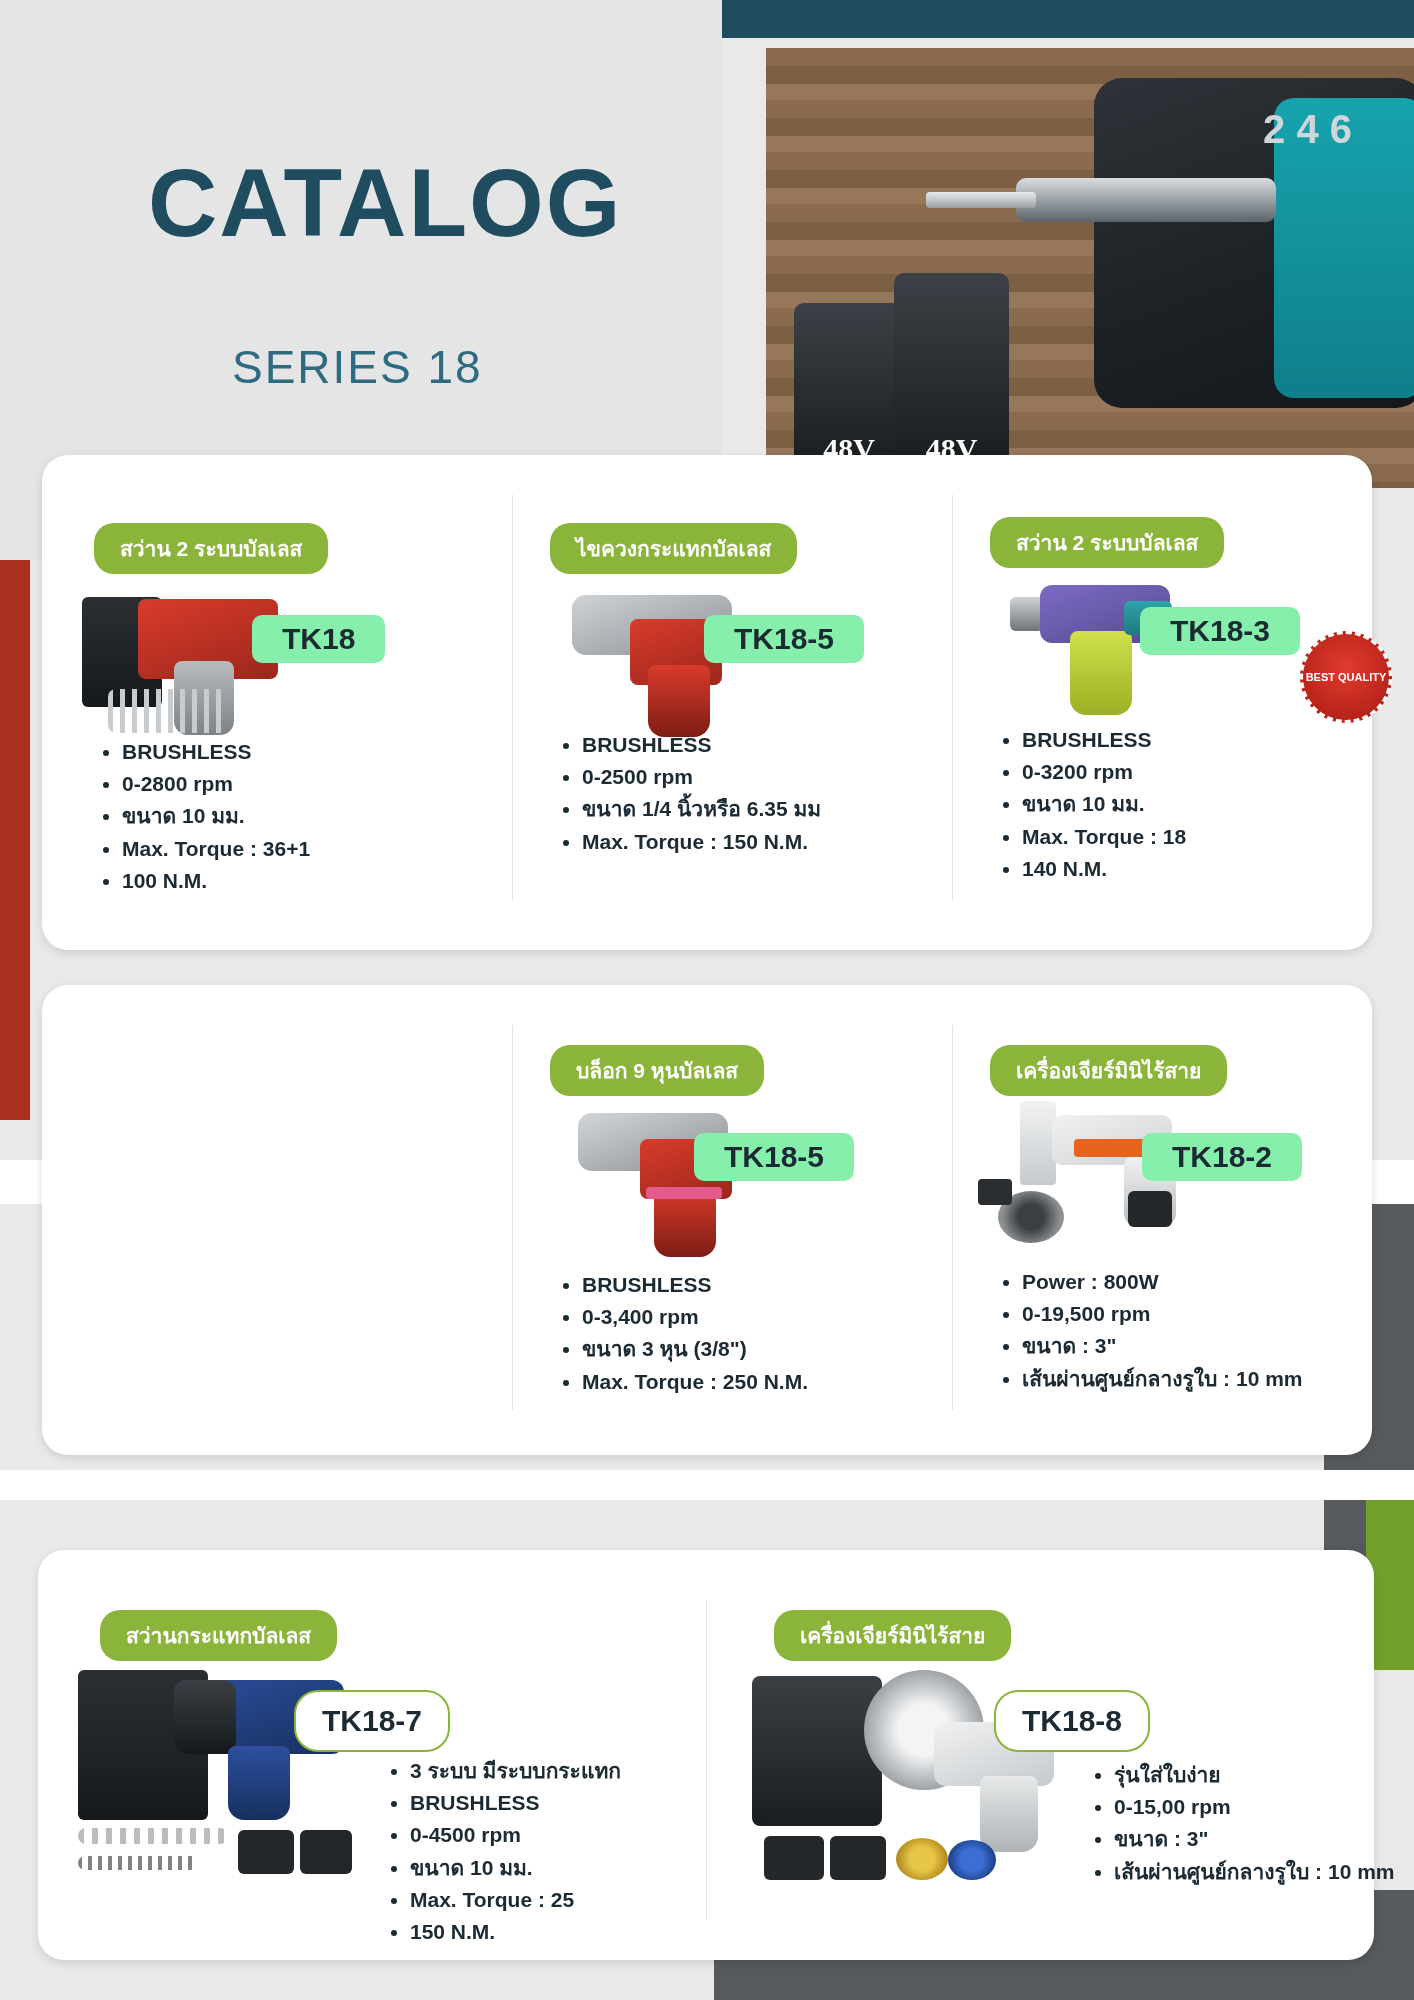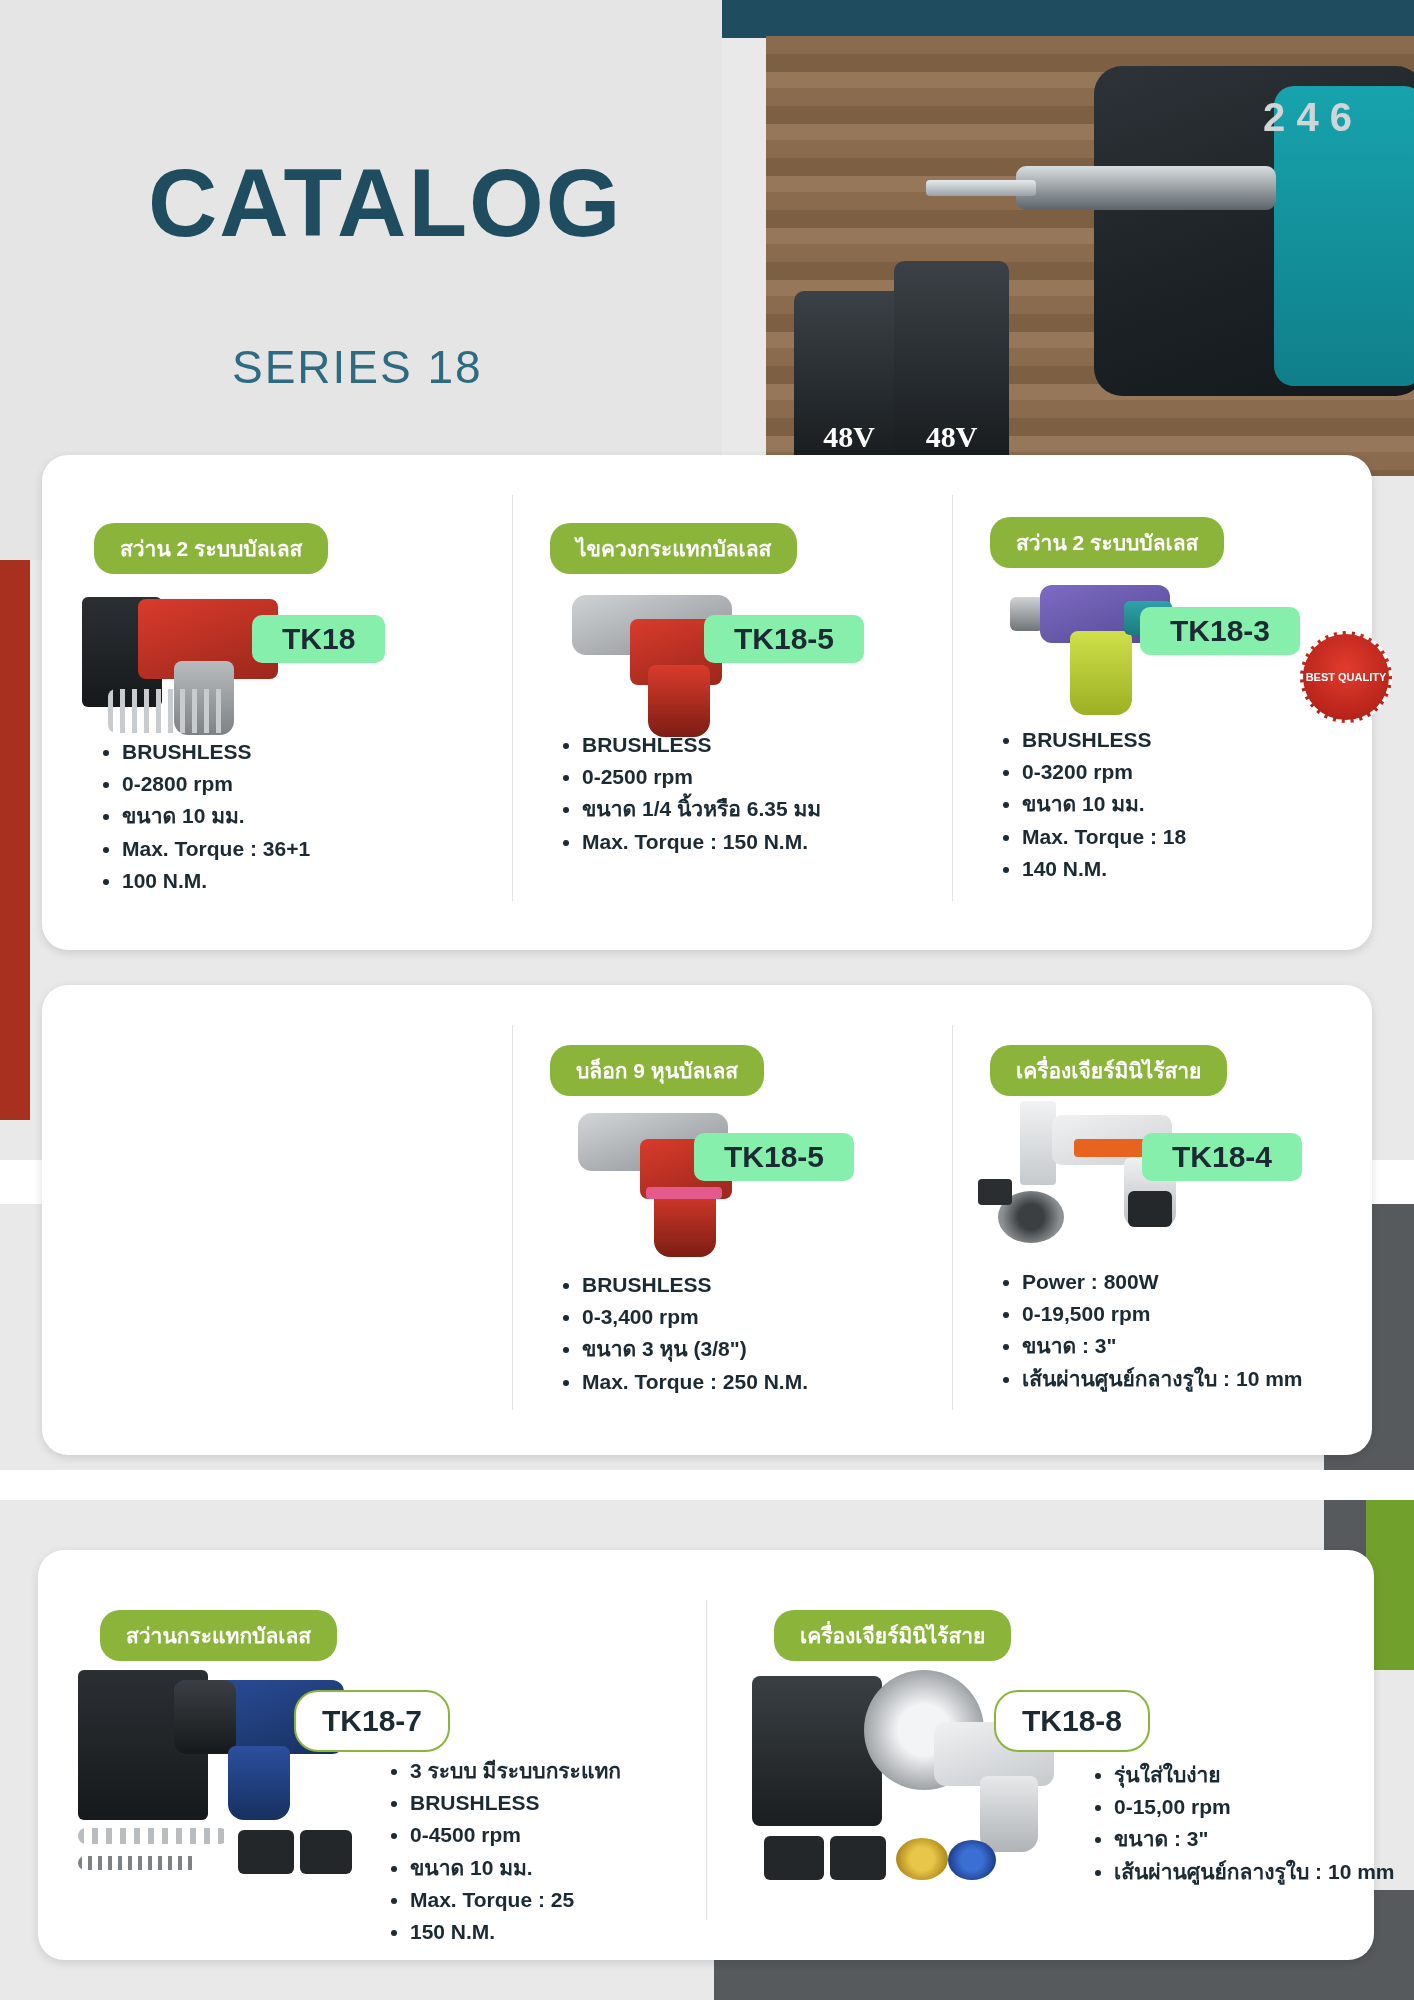--- a/index.html
+++ b/index.html
@@ -24,21 +24,21 @@
   .title{
     position:absolute;left:148px;top:155px;
     font-size:96px;font-weight:bold;letter-spacing:2px;color:#1f4d5f;line-height:1;
   }
   .subtitle{
     position:absolute;left:232px;top:340px;
     font-size:46px;color:#2e6b80;letter-spacing:2px;
   }
   
   .hero{
-    position:absolute;left:766px;top:36px;width:648px;height:440px;
+    position:absolute;left:766px;top:48px;width:648px;height:440px;
     background:#6e5540;overflow:hidden;
   }
   .hero .wood{
     position:absolute;inset:0;
     background:
       repeating-linear-gradient(180deg,#8a6b4e 0px,#8a6b4e 18px,#7d5f44 18px,#7d5f44 36px,#96775a 36px,#96775a 52px);
   }
   .hero .drillbody{
     position:absolute;right:-10px;top:30px;width:330px;height:330px;border-radius:28px;
     background:linear-gradient(160deg,#2d3338 0%,#1d2226 55%,#12181b 100%);
@@ -243,21 +243,21 @@
     <div class="prod" style="left:26px;top:110px;width:250px;height:160px;">
       <div class="tool" style="left:42px;top:6px;width:36px;height:84px;background:linear-gradient(180deg,#f1f2f3,#c6cacd);border-radius:4px;"></div>
       <div class="tool" style="left:74px;top:20px;width:120px;height:50px;background:linear-gradient(160deg,#f0f1f2,#cfd2d5);border-radius:10px;"></div>
       <div class="tool" style="left:96px;top:44px;width:104px;height:18px;background:#e8631f;border-radius:4px;"></div>
       <div class="tool" style="left:146px;top:62px;width:52px;height:70px;background:linear-gradient(180deg,#f0f1f2,#b9bdc0);border-radius:8px 8px 14px 14px;"></div>
       <div class="tool" style="left:150px;top:96px;width:44px;height:36px;background:#24282b;border-radius:6px;"></div>
       <div class="tool" style="left:20px;top:96px;width:66px;height:52px;background:radial-gradient(circle,#3b3f42 30%,#8d9194 70%);border-radius:50%;"></div>
       <div class="tool" style="left:0;top:84px;width:34px;height:26px;background:#2a2e31;border-radius:4px;"></div>
     </div>
     <div style="position:absolute;left:190px;top:148px;">
-      <span class="model">TK18-4</span>
+      <span class="model">TK18-2</span>
     </div>
     <ul class="specs" style="position:absolute;left:44px;top:282px;">
       <li>Power : 800W</li>
       <li>0-19,500 rpm</li>
       <li>ขนาด : 3"</li>
       <li>เส้นผ่านศูนย์กลางรูใบ : 10 mm</li>
     </ul>
   </div>
 </div>
 

